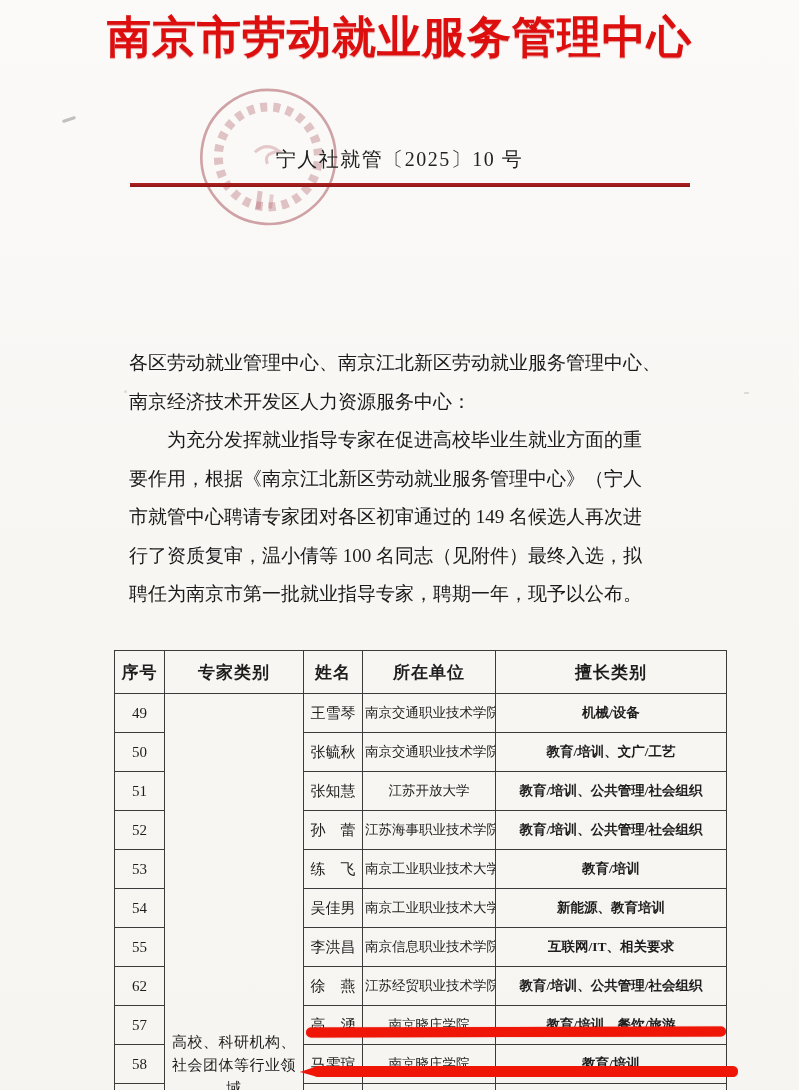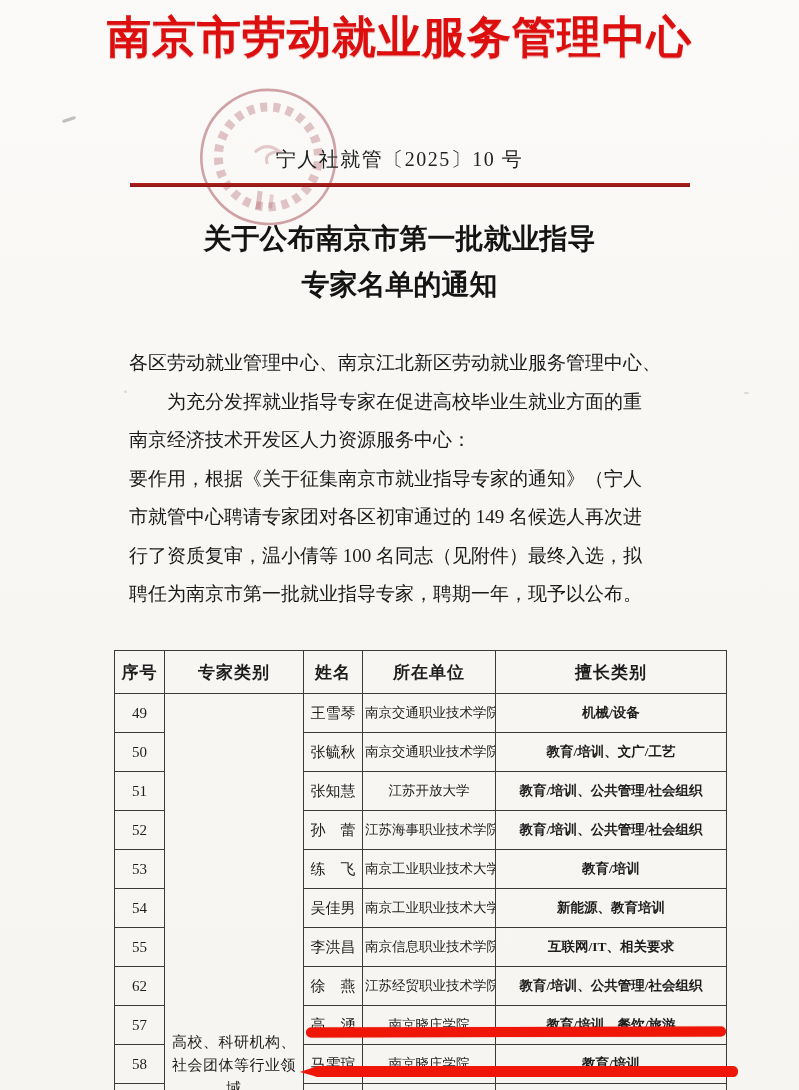--- a/index.html
+++ b/index.html
@@ -92,30 +92,26 @@
     <circle cx="78" cy="73" r="67" fill="none" stroke="rgba(158,62,72,.55)" stroke-width="2.6"></circle>
     <circle cx="78" cy="73" r="50" fill="none" stroke="rgba(158,62,72,.34)" stroke-width="9" stroke-dasharray="7 6"></circle>
     <path d="M64 70 q10 -12 24 -4 q-16 4 -10 14" fill="none" stroke="rgba(158,62,72,.3)" stroke-width="3"></path>
     <line x1="74" y1="108" x2="74" y2="126" stroke="rgba(158,62,72,.35)" stroke-width="5"></line>
     <line x1="86" y1="110" x2="86" y2="124" stroke="rgba(158,62,72,.28)" stroke-width="4"></line>
   </svg>
 
   <div class="doc-no">宁人社就管〔2025〕10 号</div>
   <div class="sep-line"></div>
 
-  <div class="doc-title">
-    <div>关于公布南京市第一批就业指导</div>
-    <div>专家名单的通知</div>
-  </div>
 
   <div class="body-text">
     <div>各区劳动就业管理中心、南京江北新区劳动就业服务管理中心、</div>
+    <div>南京经济技术开发区人力资源服务中心：</div>
     <div>　　为充分发挥就业指导专家在促进高校毕业生就业方面的重</div>
-    <div>南京经济技术开发区人力资源服务中心：</div>
-    <div>要作用，根据《关于征集南京市就业指导专家的通知》（宁人</div>
+    <div>要作用，根据《南京江北新区劳动就业服务管理中心》（宁人</div>
     <div>市就管中心聘请专家团对各区初审通过的 149 名候选人再次进</div>
     <div>行了资质复审，温小倩等 100 名同志（见附件）最终入选，拟</div>
     <div>聘任为南京市第一批就业指导专家，聘期一年，现予以公布。</div>
   </div>
 
   <div class="table-wrap">
     <table class="experts">
       <colgroup>
         <col style="width:50px">
           <col style="width:139px">

